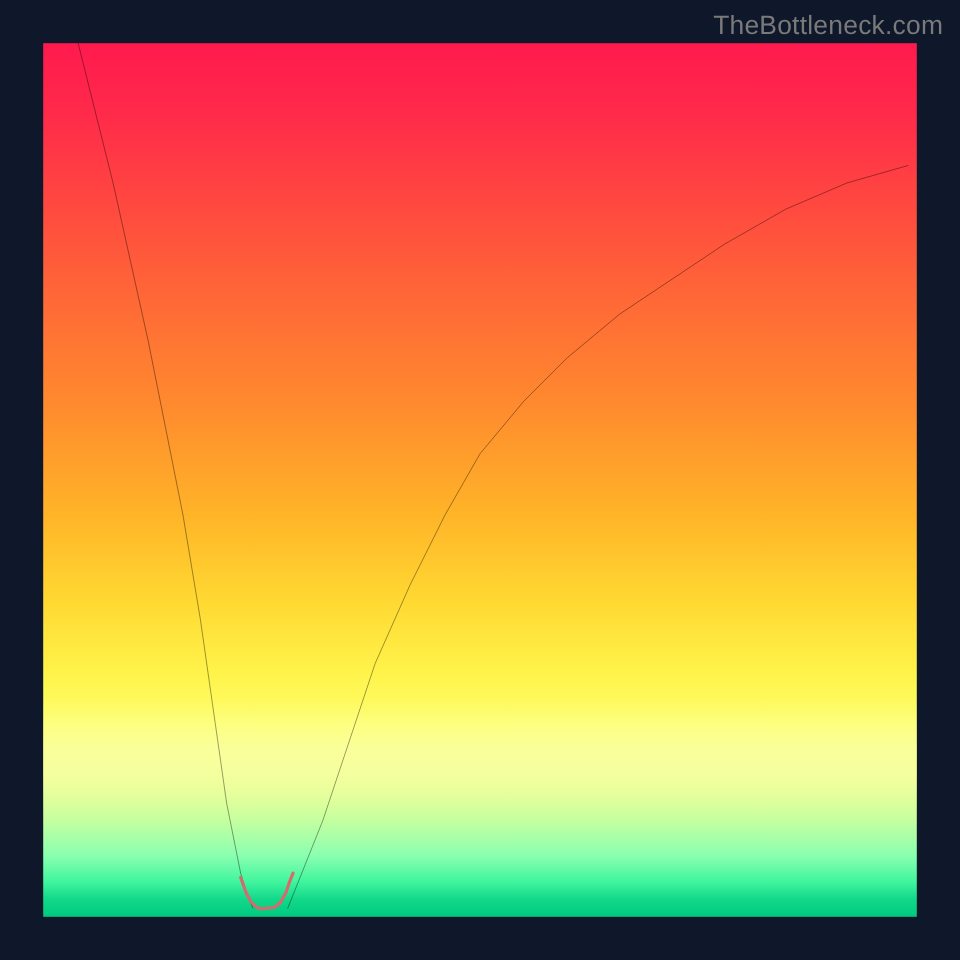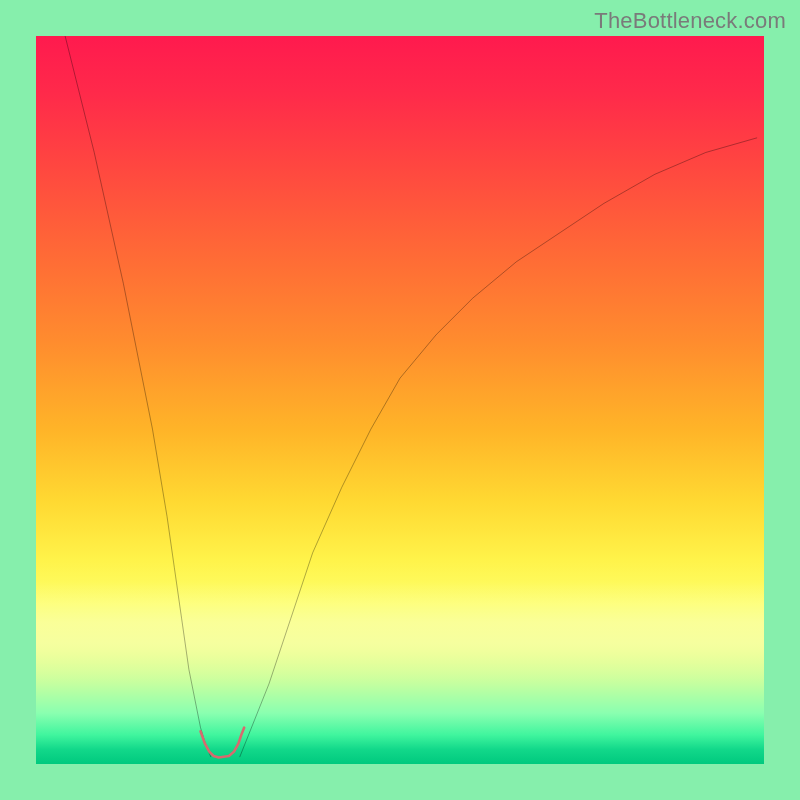--- a/index.html
+++ b/index.html
@@ -7,21 +7,21 @@
     padding: 0;
     width: 800px;
     height: 800px;
     background: #000;
     overflow: hidden;
     font-family: Arial, Helvetica, sans-serif;
   }
   .outer {
     width: 800px;
     height: 800px;
-    background: #86efac;
+    background: #0f172a;
     position: relative;
   }
   .plot-area {
     position: absolute;
     left: 36px;
     top: 36px;
     width: 728px;
     height: 728px;
     background: linear-gradient(to bottom,
       #ff1a4e 0%,

